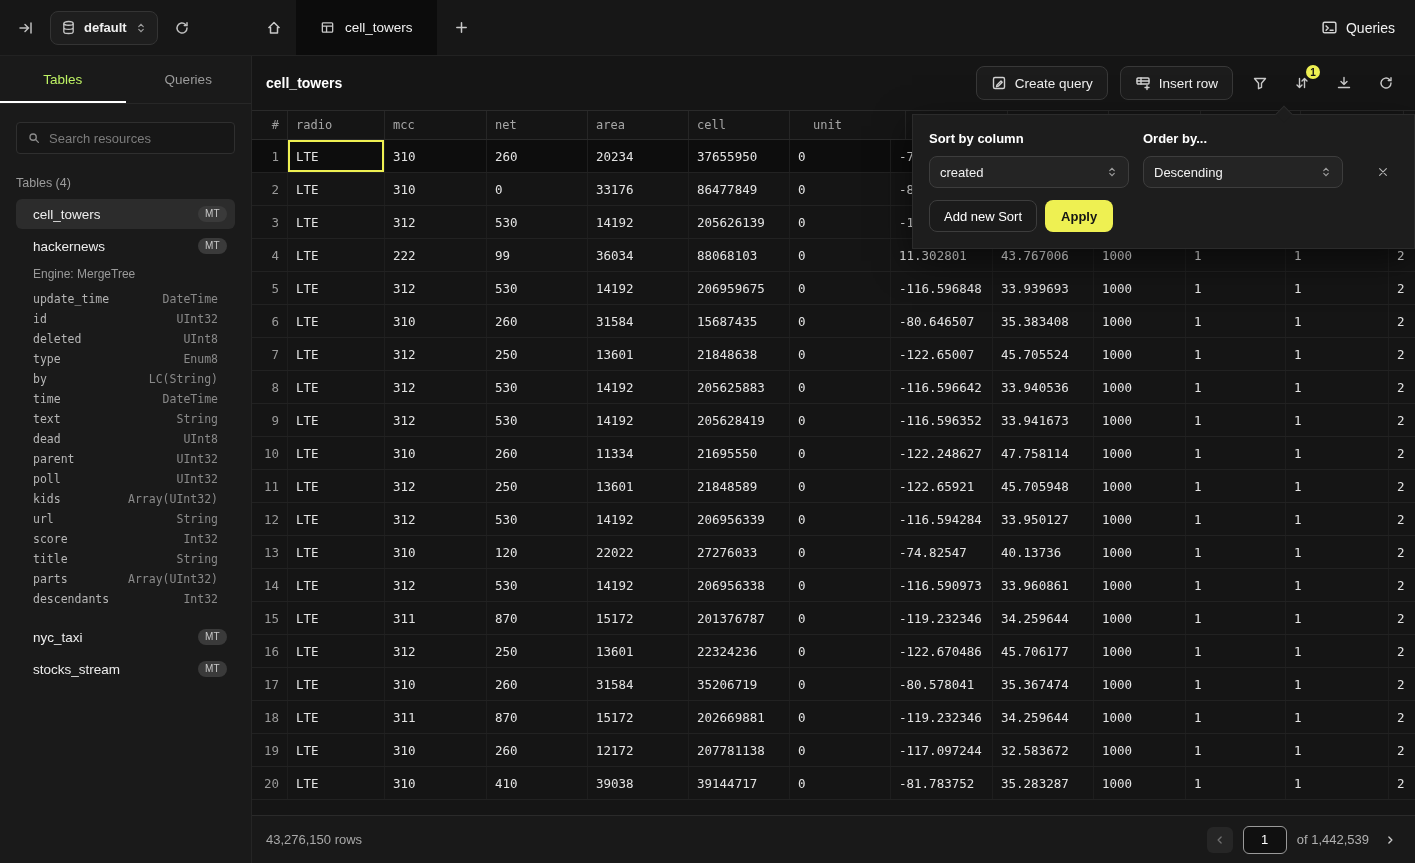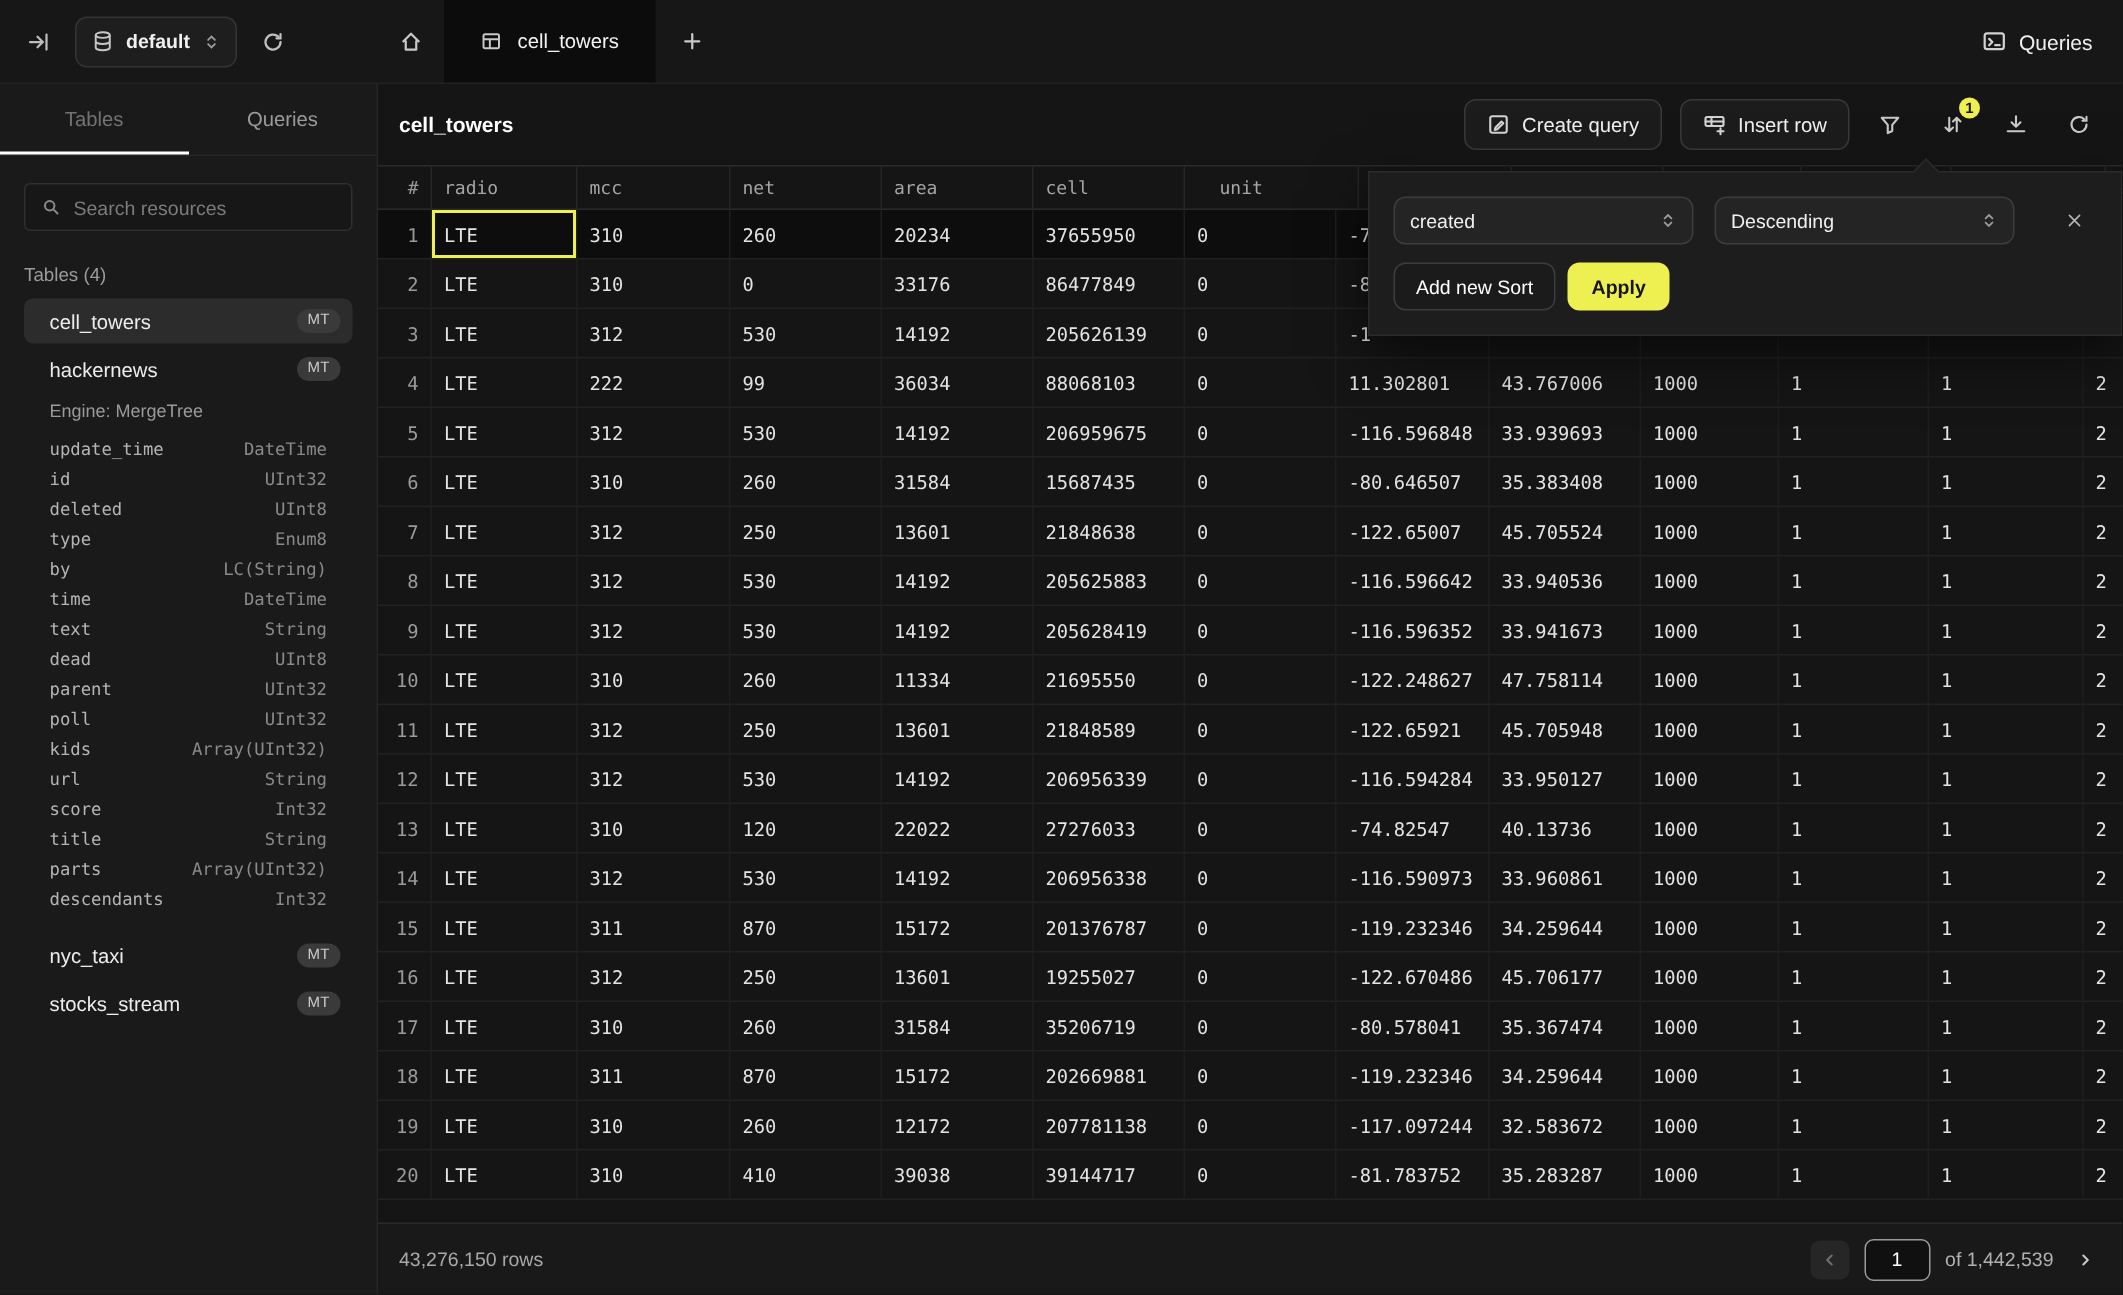--- a/index.html
+++ b/index.html
@@ -21,21 +21,21 @@
   .plus-btn{width:50px;display:flex;align-items:center;justify-content:center;color:#c9c9c9}
   .queries-btn{display:flex;align-items:center;gap:8px;align-self:center;margin-right:20px;color:#f0f0f0;font-size:14px}
 
   
   .shell{display:flex;height:807px}
 
   
   .sidebar{width:252px;flex:none;background:#1a1a1a;border-right:1px solid #252525;display:flex;flex-direction:column;overflow:hidden}
   .side-tabs{display:flex;height:48px;border-bottom:1px solid #272727;flex:none}
   .side-tab{flex:1;display:flex;align-items:center;justify-content:center;color:#9b9b9b;font-size:13.5px;cursor:pointer}
-  .side-tab.active{color:#737373;box-shadow:inset 0 -2px 0 #fff}
+  .side-tab.active{color:#bef264;box-shadow:inset 0 -2px 0 #fff}
   .new-table{margin:18px 16px 0;height:32px;background:var(--accent);color:#151515;border-radius:4px;
     display:flex;align-items:center;justify-content:center;gap:8px;font-size:13px;font-weight:500}
   .search{margin:18px 16px 0;height:32px;border:1px solid #2f2f2f;border-radius:4px;background:#171717;
     display:flex;align-items:center;gap:8px;padding:0 10px}
   .search input{flex:1;background:none;border:none;outline:none;color:#ddd;font:inherit;min-width:0}
   .search input::placeholder{color:#7c7c7c}
   .section-label{margin:22px 16px 8px;color:#9c9c9c;font-size:12.5px}
   .table-item{height:30px;margin:1px 16px;padding:0 8px 0 17px;display:flex;align-items:center;
     justify-content:space-between;border-radius:6px;color:#ededed;font-size:13.5px;cursor:pointer}
   .table-item.selected{background:#2c2c2c}
@@ -567,21 +567,21 @@
             <div class="td" style="width: 100px;">1</div>
             <div class="td" style="width: 103px;">1</div>
             <div class="td" style="width: 110px;">2</div>
           </div>
           <div class="tr">
             <div class="td col-num" style="width: 36px;">16</div>
             <div class="td" style="width: 97px;">LTE</div>
             <div class="td" style="width: 102px;">312</div>
             <div class="td" style="width: 101px;">250</div>
             <div class="td" style="width: 101px;">13601</div>
-            <div class="td" style="width: 101px;">19255027</div>
+            <div class="td" style="width: 101px;">22324236</div>
             <div class="td" style="width: 101px;">0</div>
             <div class="td" style="width: 102px;">-122.670486</div>
             <div class="td" style="width: 101px;">45.706177</div>
             <div class="td" style="width: 92px;">1000</div>
             <div class="td" style="width: 100px;">1</div>
             <div class="td" style="width: 103px;">1</div>
             <div class="td" style="width: 110px;">2</div>
           </div>
           <div class="tr">
             <div class="td col-num" style="width: 36px;">17</div>
@@ -642,20 +642,24 @@
             <div class="td" style="width: 100px;">1</div>
             <div class="td" style="width: 103px;">1</div>
             <div class="td" style="width: 110px;">2</div>
           </div>
         </div>
       <div class="vscroll"></div>
     </div>
 
     <div class="sort-popup">
       <div class="notch"></div>
+      <div class="popup-labels">
+        <span>Sort by column</span>
+        <span>Order by...</span>
+      </div>
       <div class="popup-selects">
         <div class="select">
           <span>created</span>
           <span>
             <svg width="12" height="12" viewBox="0 0 16 16" fill="none" stroke="#9c9c9c" stroke-width="1.6" stroke-linecap="round">
                 <path d="M5 6.2 8 3.2l3 3M5 9.8l3 3 3-3"></path>
               </svg>
           </span>
         </div>
         <div class="select">

